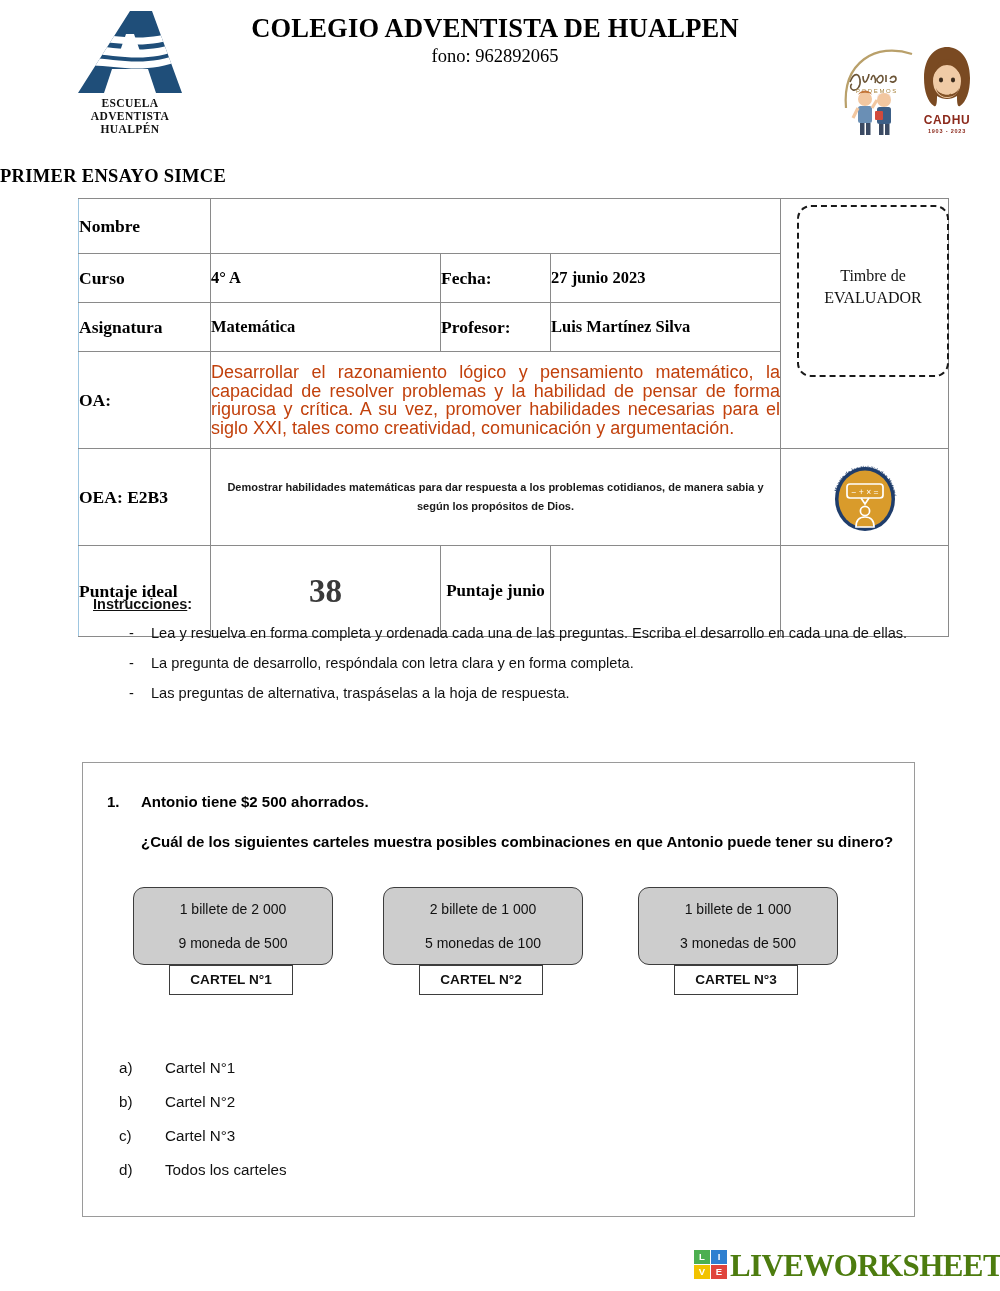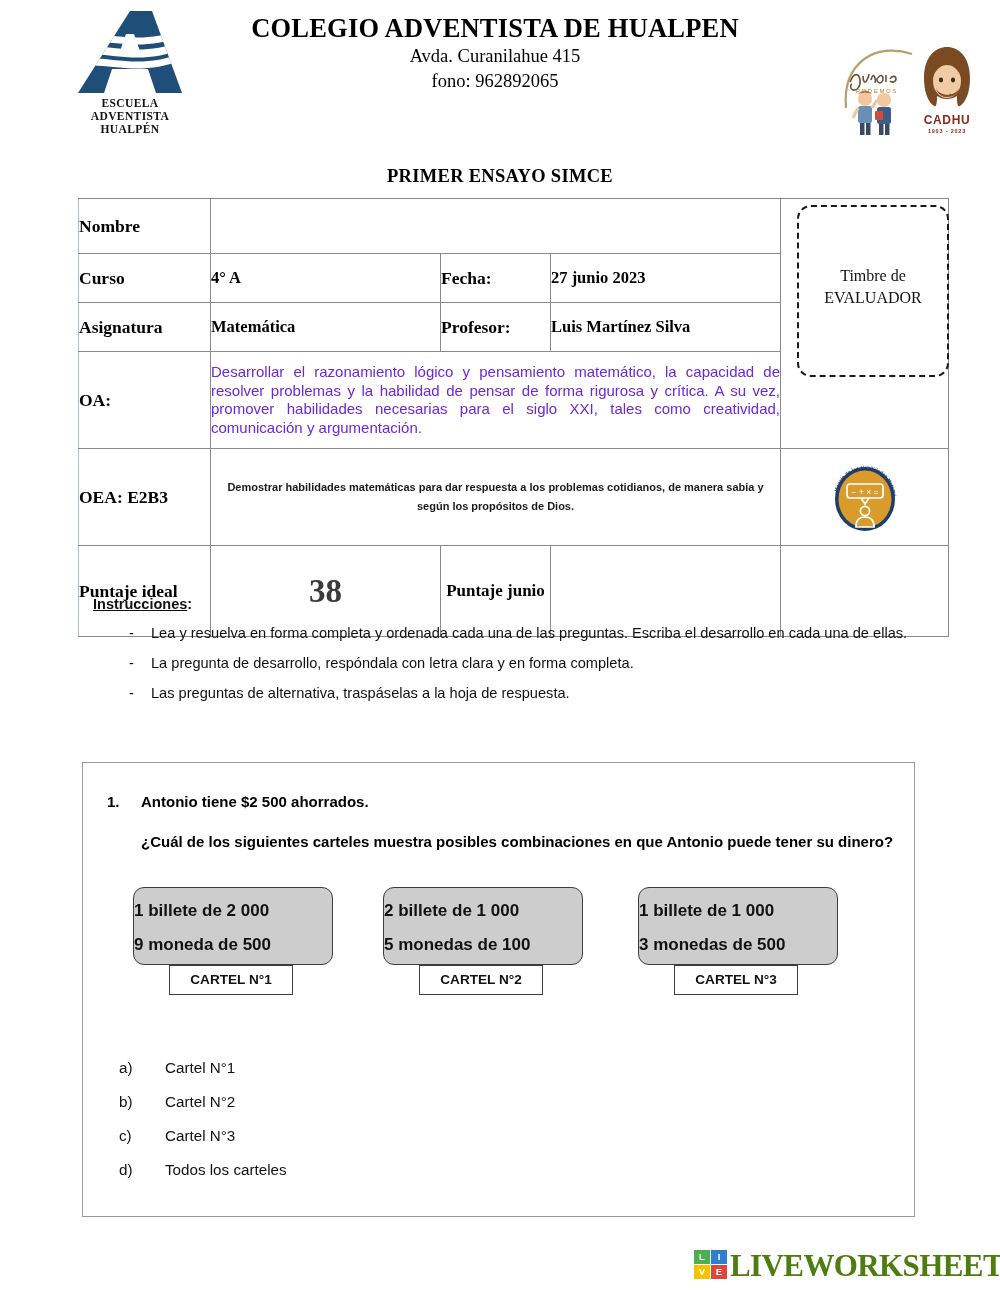--- a/index.html
+++ b/index.html
@@ -67,21 +67,21 @@
     left: 828px; top: 36px;
     width: 155px;
     height: 105px;
   }
 
   
   .doc-title {
     position: absolute;
     left: 0; top: 166px;
     width: 1000px;
-    text-align: center;
+    text-align: left;
     font-family: "Liberation Serif", serif;
     font-weight: bold;
     font-size: 18.5px;
     letter-spacing: 0.3px;
   }
 
   
   .info-table-wrap {
     position: absolute;
     left: 78px; top: 198px;
@@ -104,24 +104,24 @@
     font-size: 17.5px;
     white-space: nowrap;
   }
   .val {
     font-weight: bold;
     font-size: 16.5px;
   }
   .cell-empty { }
   .oa-text {
     font-family: "Liberation Sans", sans-serif;
-    font-size: 15px;
+    font-size: 18px;
     line-height: 18.5px;
     text-align: justify;
-    color: #6d28d9;
+    color: #c2410c;
     font-weight: normal;
   }
   .oea-text {
     font-family: "Liberation Sans", sans-serif;
     font-size: 11px;
     font-weight: bold;
     line-height: 19px;
     text-align: center;
     color: #1a1a1a;
     padding: 0 18px;
@@ -251,22 +251,23 @@
     height: 78px;
     background: #cdcdcd;
     border: 1.6px solid #3d3d3d;
     border-radius: 11px;
     box-sizing: border-box;
     position: relative;
   }
   .cartel-line {
     position: absolute;
     left: 0; width: 100%;
-    font-size: 17px;
-    font-weight: bold;
+    text-align: center;
+    font-size: 14px;
+    font-weight: normal;
     color: #111;
   }
   .cartel-line.l1 { top: 13px; }
   .cartel-line.l2 { top: 47px; }
   .cartel-tag {
     position: absolute;
     top: 78px;
     left: 36px;
     width: 124px;
     height: 30px;
@@ -357,21 +358,20 @@
     </div>
     <div class="logo-left-text">
       <div>ESCUELA</div>
       <div>ADVENTISTA</div>
       <div>HUALPÉN</div>
     </div>
   </div>
 
   <div class="header-center">
     <div class="school-name">COLEGIO ADVENTISTA DE HUALPEN</div>
-    <div class="school-addr">Avda. Curanilahue 415</div>
     <div class="school-phone">fono: 962892065</div>
   </div>
 
   <div class="logo-right">
     <svg viewBox="0 0 155 105" width="155" height="105" aria-hidden="true">
 
       <path d="M18 72 C 14 26, 48 6, 84 18" fill="none" stroke="#b9a06a" stroke-width="2.2"></path>
 
       <g fill="#6b5436">
         <path d="M22 46 c4 -10 9 -9 10 -2 c1 6 -3 11 -7 10 c-3 -1 -3 -5 -1 -6" stroke="#6b5436" stroke-width="1.6" fill="none"></path>

